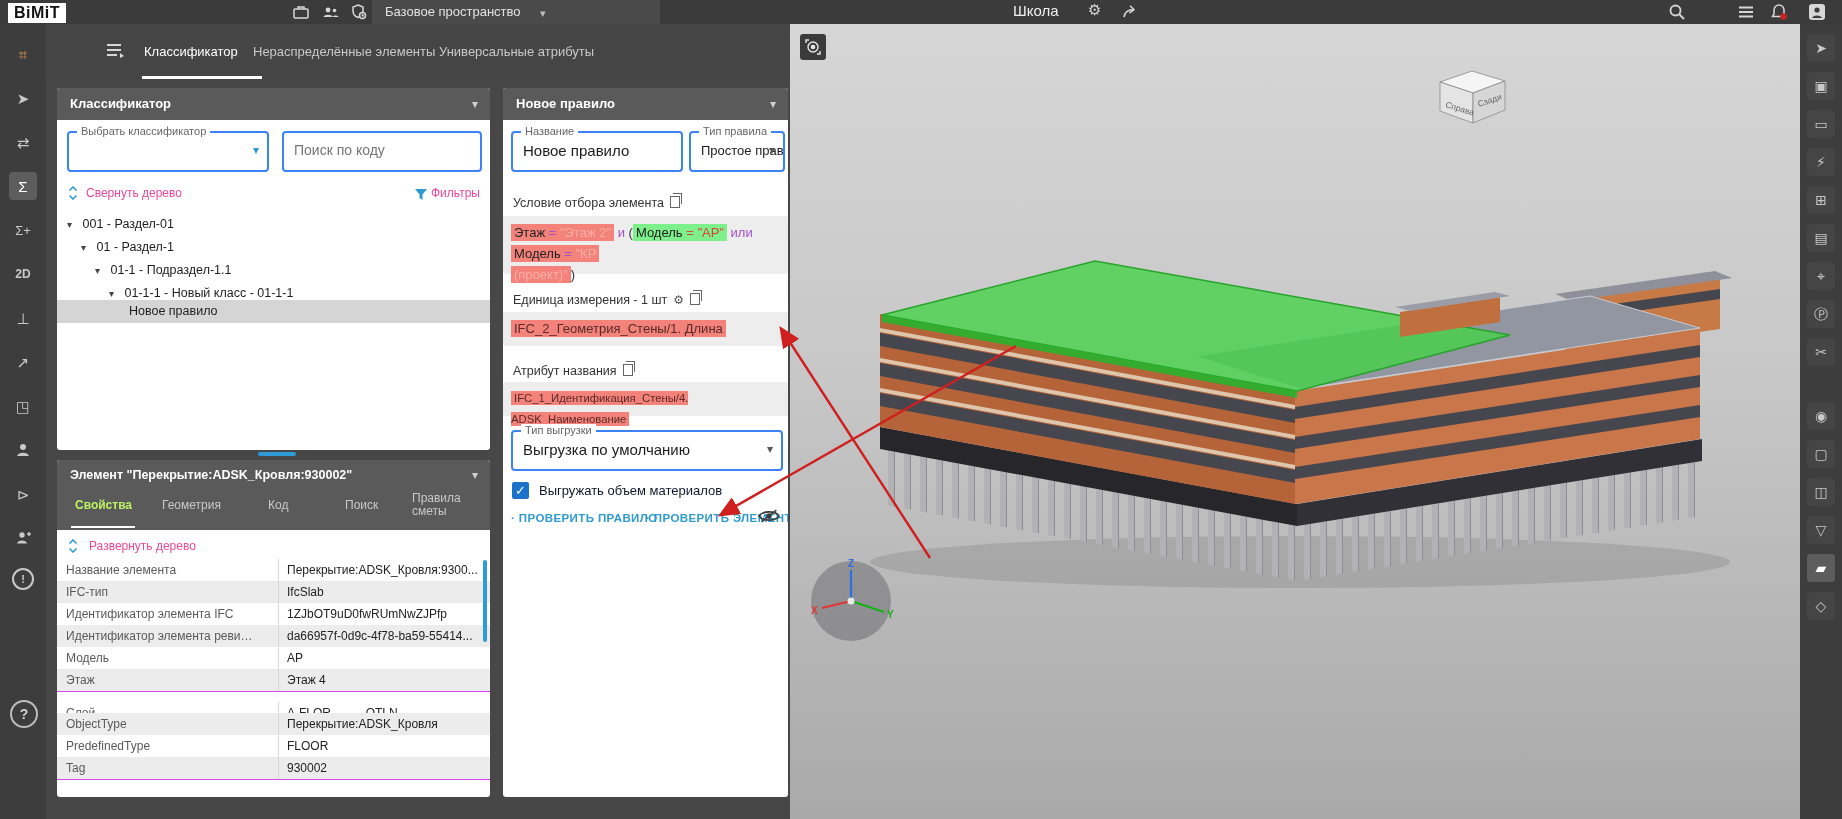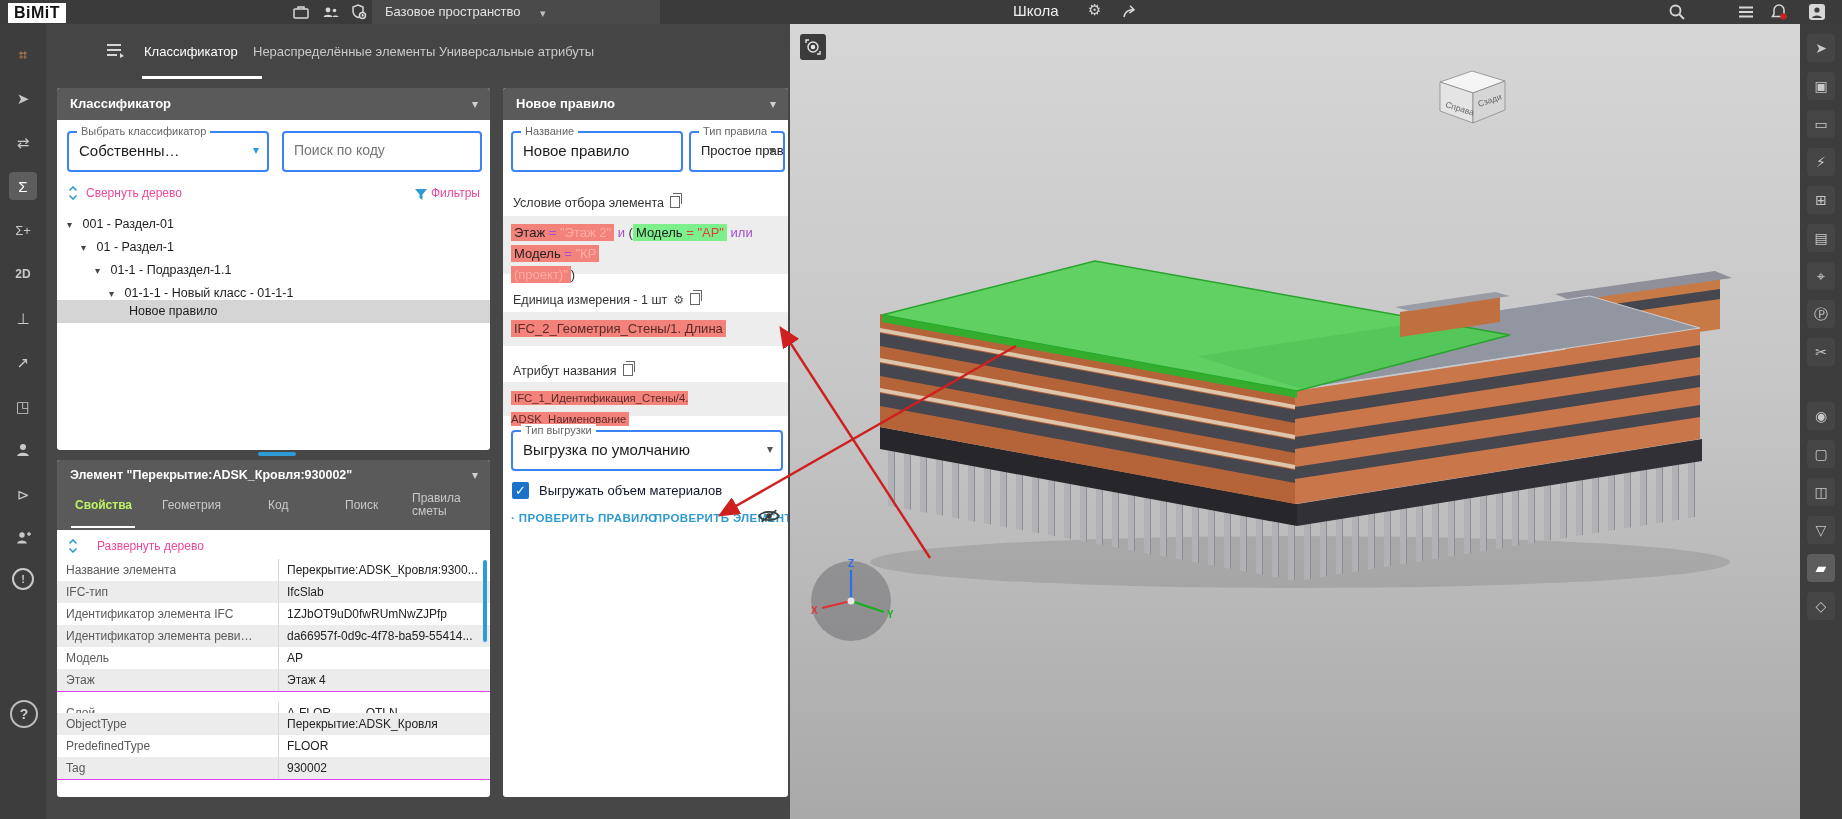--- a/index.html
+++ b/index.html
@@ -189,21 +189,20 @@
   <span class="close-x">×</span>
 </div>
 
 <div class="card" style="left:57px;top:88px;width:433px;height:362px">
   <div class="chdr">
     <span>Классификатор</span>
     <span class="caret">▾</span>
   </div>
   <div class="fld" style="left:10px;top:43px;width:198px;height:37px">
     <label>Выбрать классификатор</label>
-    <div class="val" style="font-weight:500">Собственны…</div>
     <span class="dd" style="color:#2e9bd6">▾</span>
   </div>
   <div class="fld" style="left:225px;top:43px;width:196px;height:37px">
     <input placeholder="Поиск по коду" style="">
   </div>
   <span class="abs" style="left:11px;top:98px">
     <svg viewBox="0 0 10 14" width="10" height="14" fill="none" stroke="#2f9bd0" stroke-width="1.6">
         <path d="M1.5 4.5L5 1l3.5 3.5M1.5 9.5L5 13l3.5-3.5"></path>
       </svg></span>
   <span class="link abs" style="left:29px;top:98px">Свернуть дерево</span>
@@ -242,21 +241,21 @@
     <span class="etab" style="left:105px;top:8px">Геометрия</span>
     <span class="etab" style="left:211px;top:8px">Код</span>
     <span class="etab" style="left:288px;top:8px">Поиск</span>
     <span class="etab" style="left:355px;top:2px;width:62px;white-space:normal;line-height:13px">Правила сметы</span>
     <div class="etab-underline" style="left:14px;top:36px;width:64px"></div>
   </div>
   <span class="abs" style="left:11px;top:79px">
     <svg viewBox="0 0 10 14" width="10" height="14" fill="none" stroke="#2f9bd0" stroke-width="1.6">
         <path d="M1.5 4.5L5 1l3.5 3.5M1.5 9.5L5 13l3.5-3.5"></path>
       </svg></span>
-  <span class="link abs" style="left:40px;top:79px">Развернуть дерево</span>
+  <span class="link abs" style="left:32px;top:79px">Развернуть дерево</span>
 
   <div class="prow" style="top:99px">
       <div class="pk">Название элемента</div>
       <div class="pv">Перекрытие:ADSK_Кровля:9300...</div>
     </div>
   <div class="prow alt" style="top:121px">
       <div class="pk">IFC-тип</div>
       <div class="pv">IfcSlab</div>
     </div>
   <div class="prow" style="top:143px">

